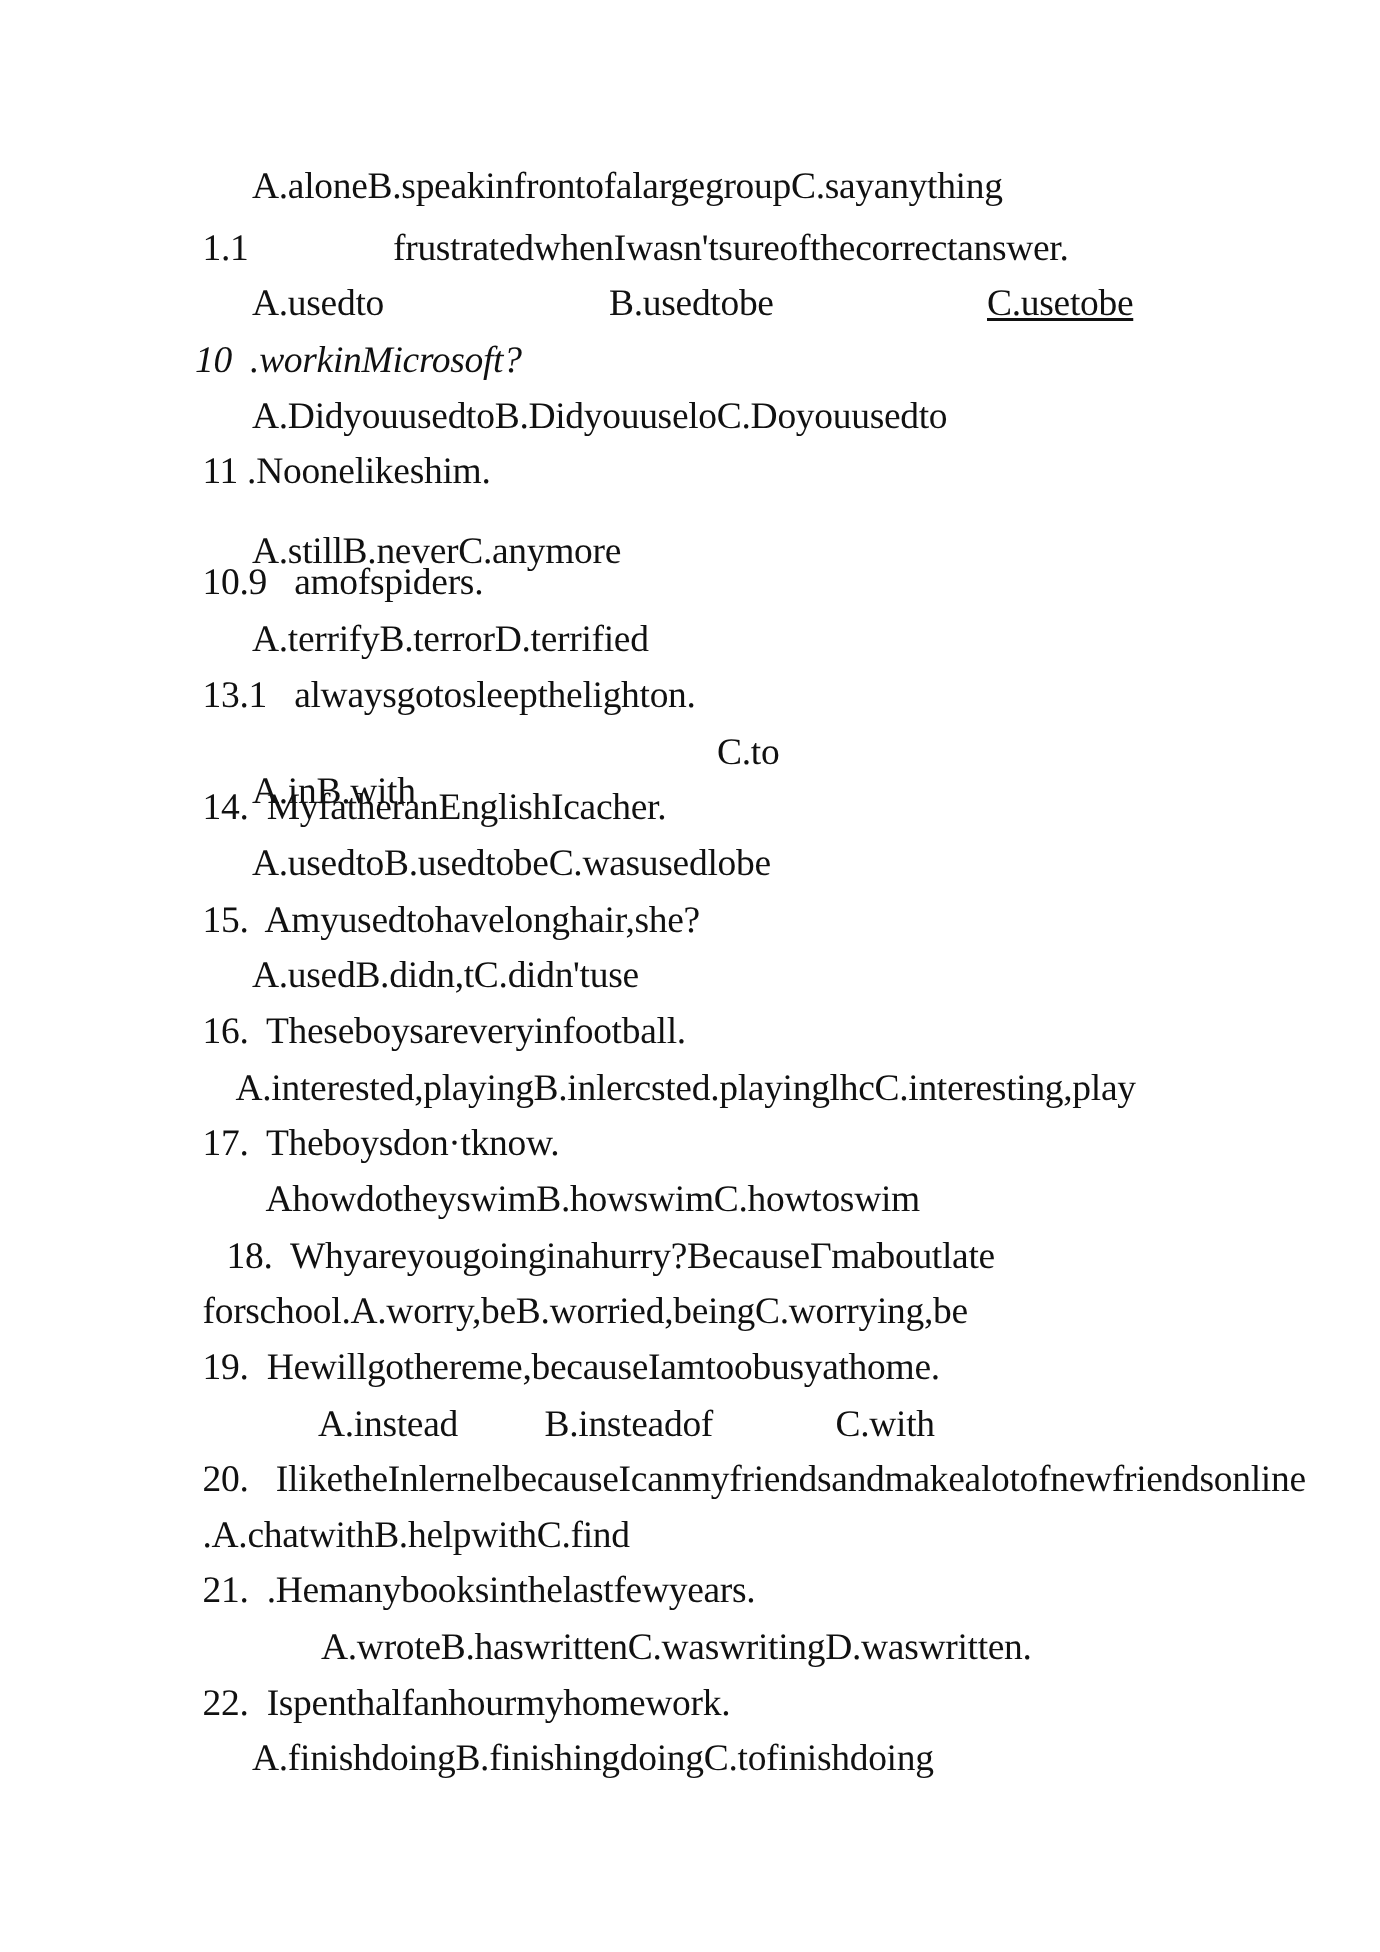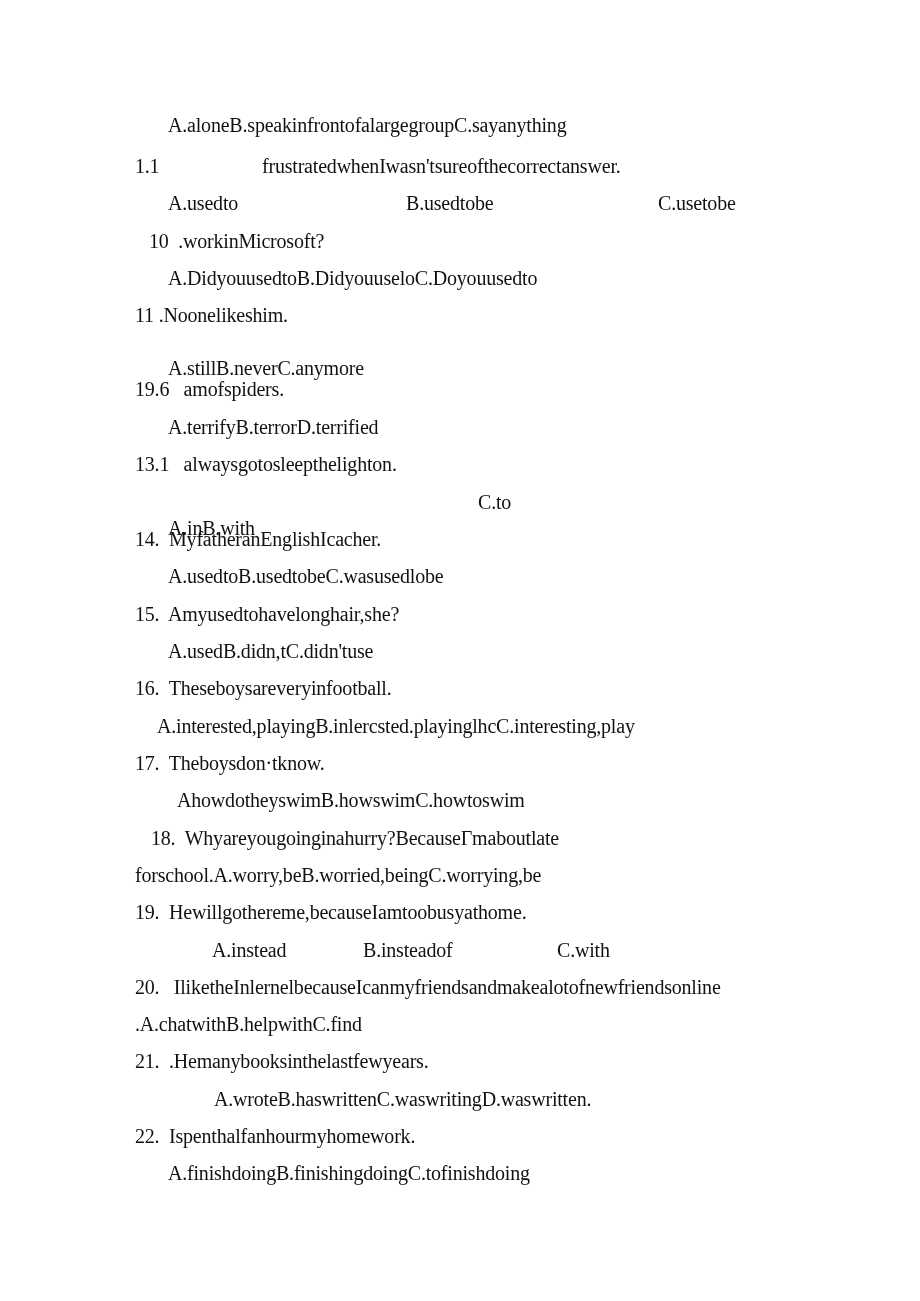--- a/index.html
+++ b/index.html
@@ -17,47 +17,47 @@
     }
     .page {
       position: absolute;
       left: 0; top: 0;
       width: 920px;
       height: 1301px;
       background: #ffffff;
     }
     .line {
       position: absolute;
-      font-size: 20px;
+      font-size: 25px;
       line-height: 22px;
       white-space: pre;
       letter-spacing: -0.2px;
     }
   </style>
 </head>
 <body>
 
 <div class="page">
 
   <div class="line" style="left:168px; top:114px;">A.aloneB.speakinfrontofalargegroupC.sayanything</div>
 
   <div class="line" style="left:135px; top:155px;">1.1</div>
   <div class="line" style="left:262px; top:155px;">frustratedwhenIwasn'tsureofthecorrectanswer.</div>
 
   <div class="line" style="left:168px; top:192px;">A.usedto</div>
   <div class="line" style="left:406px; top:192px;">B.usedtobe</div>
-  <div class="line" style="left:658px; top:192px;">C.usetobe</div>
+  <div class="line" style="left:658px; top:192px;text-decoration:underline;">C.usetobe</div>
 
-  <div class="line" style="left:149px; top:230px;">10  .workinMicrosoft?</div>
+  <div class="line" style="left:130px; top:230px;font-style:italic;">10  .workinMicrosoft?</div>
   <div class="line" style="left:168px; top:267px;">A.DidyouusedtoB.DidyouuseloC.Doyouusedto</div>
 
   <div class="line" style="left:135px; top:304px;">11 .Noonelikeshim.</div>
   <div class="line" style="left:168px; top:341px;margin-top:16px;">A.stillB.neverC.anymore</div>
 
-  <div class="line" style="left:135px; top:378px;">19.6   amofspiders.</div>
+  <div class="line" style="left:135px; top:378px;">10.9   amofspiders.</div>
   <div class="line" style="left:168px; top:416px;">A.terrifyB.terrorD.terrified</div>
 
   <div class="line" style="left:135px; top:453px;">13.1   alwaysgotosleepthelighton.</div>
   <div class="line" style="left:168px; top:517px;">A.inB.with</div>
   <div class="line" style="left:478px; top:491px;">C.to</div>
 
   <div class="line" style="left:135px; top:528px;">14.  MyfatheranEnglishIcacher.</div>
   <div class="line" style="left:168px; top:565px;">A.usedtoB.usedtobeC.wasusedlobe</div>
 
   <div class="line" style="left:135px; top:603px;">15.  Amyusedtohavelonghair,she?</div>

